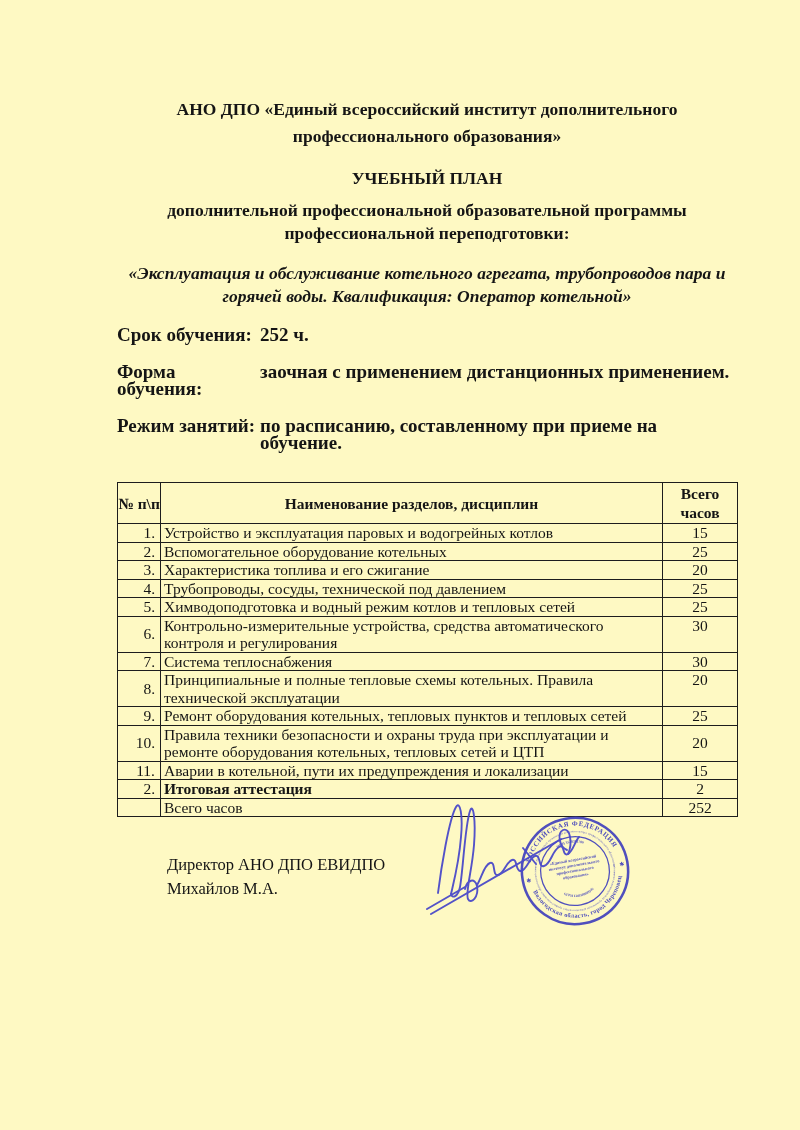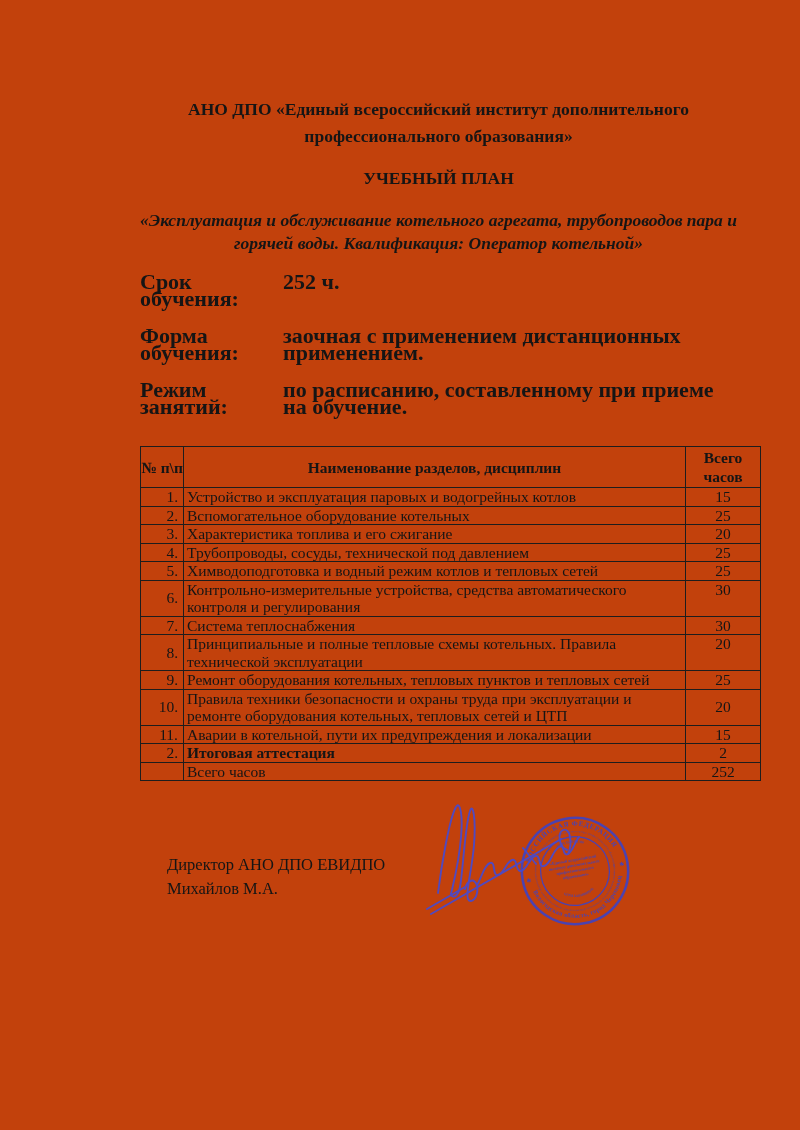--- a/index.html
+++ b/index.html
@@ -1,34 +1,33 @@
 <!DOCTYPE html>
 <html lang="ru"><head>
 <meta charset="utf-8">
 <style>
   * { box-sizing: border-box; }
   html,body { margin:0; padding:0; background:#ffffff; }
   .page {
     position: relative;
     width: 800px; height: 1130px;
-    background: #c2410c;
+    background: #fef9c3;
     font-family: "Liberation Serif", "DejaVu Serif", serif;
     color: #151515;
     overflow: hidden;
-    padding-left: 23px;
   }
   .content { padding: 96px 63px 0 117px; }
 
   .org       { font-size:17.5px; font-weight:bold; text-align:center; line-height:27px; margin:0; }
   .doc-title { font-size:17.5px; font-weight:bold; text-align:center; line-height:27px; margin:15px 0 0; }
   .subtitle  { font-size:17.5px; font-weight:bold; text-align:center; line-height:23px; margin:7px auto 0; }
   .program   { font-size:17.5px; font-weight:bold; text-align:center; line-height:23px; margin:17px auto 0; max-width:608px;font-style:italic; }
 
   .info { margin-top:18px; }
-  .info-row { display:flex; font-weight:bold; font-size:22px; line-height:17px; margin-bottom:20px; }
+  .info-row { display:flex; font-weight:bold; font-size:19px; line-height:17px; margin-bottom:20px; }
   .info-label { flex:0 0 143px; }
   .info-value { flex:1; }
 
   table.plan { border-collapse:collapse; width:620px; margin-top:31px; table-layout:fixed;border-radius:12px; }
   .plan th, .plan td { border:1.6px solid #1d1d1d; }
   .plan th { font-size:15.5px; line-height:19px; padding:1px 2px; font-weight:bold; text-align:center; vertical-align:middle; }
   .plan th.num-h { white-space:nowrap; padding:1px 0; }
   .plan td { font-size:15.5px; line-height:17.5px; padding:0 2px; vertical-align:middle; }
   td.num { text-align:right; padding-right:5px; }
   td.nm  { text-align:left; padding-left:3px; }
@@ -41,20 +40,21 @@
   .sig-svg { position:absolute; left:413px; top:781px; }
 </style>
 </head>
 <body>
 
 <div class="page">
   <div class="content">
 
     <p class="org">АНО ДПО «Единый всероссийский институт дополнительного профессионального образования»</p>
     <p class="doc-title">УЧЕБНЫЙ ПЛАН</p>
+    <p class="subtitle">дополнительной профессиональной образовательной программы профессиональной переподготовки:</p>
     <p class="program">«Эксплуатация и обслуживание котельного агрегата, трубопроводов пара и горячей воды. Квалификация: Оператор котельной»</p>
 
     <div class="info">
       <div class="info-row">
         <span class="info-label">Срок обучения:</span>
         <span class="info-value">252 ч.</span>
       </div>
       <div class="info-row">
         <span class="info-label">Форма обучения:</span>
         <span class="info-value">заочная с применением дистанционных применением.</span>

